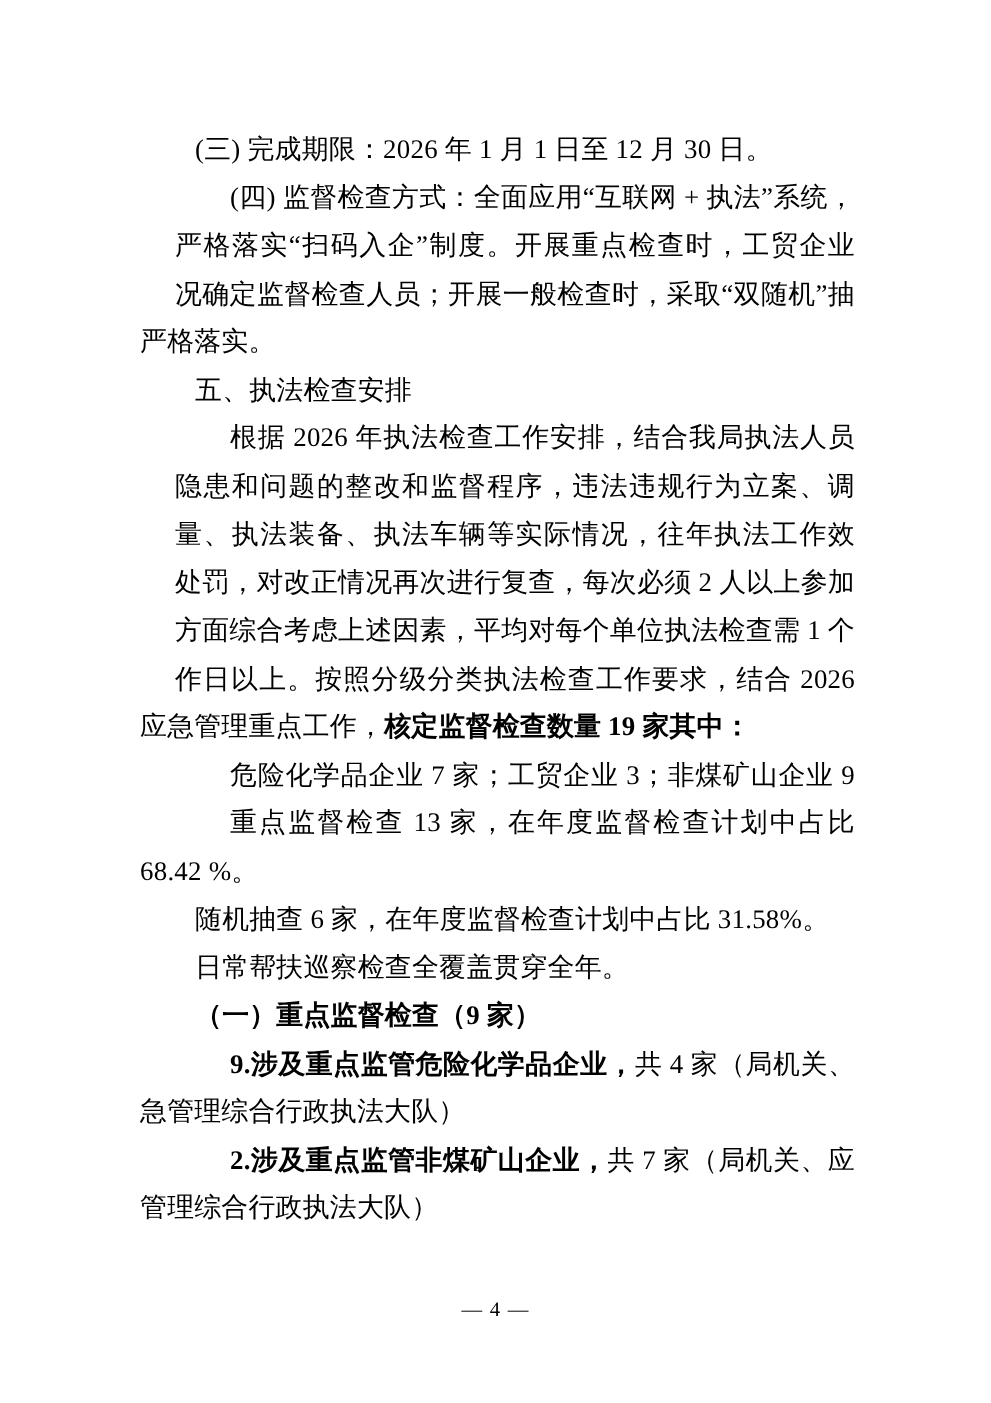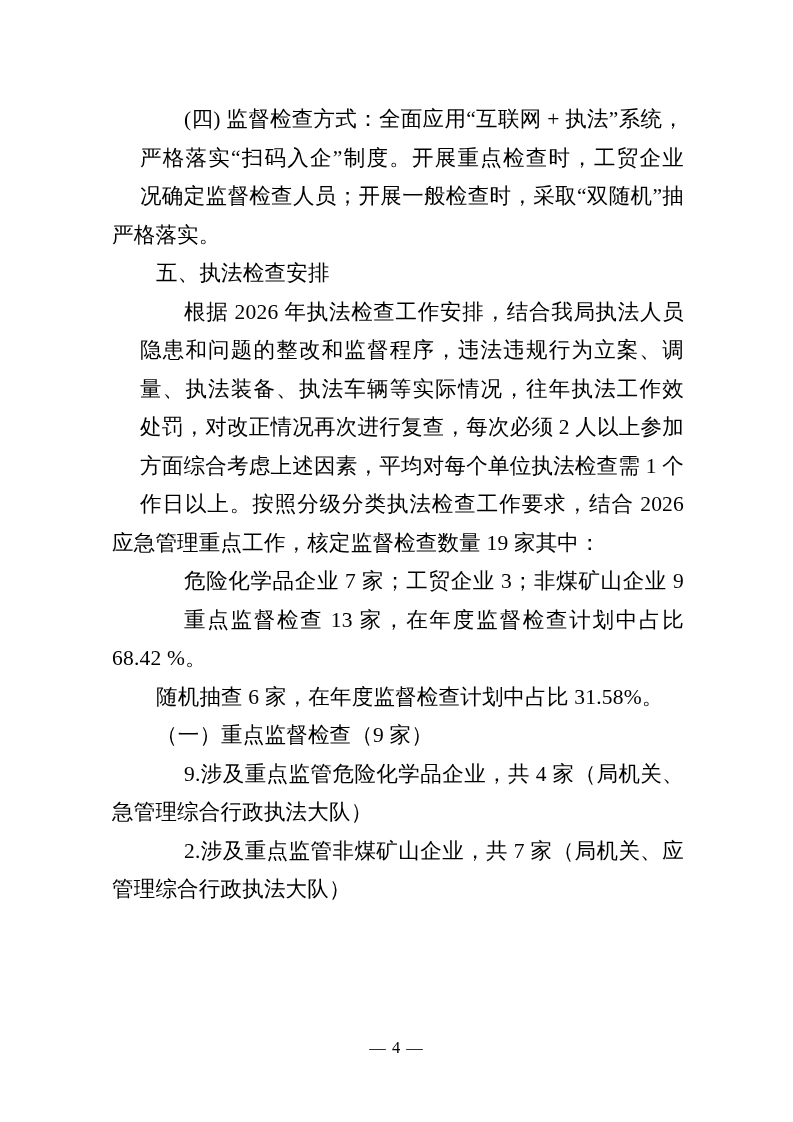--- a/index.html
+++ b/index.html
@@ -31,38 +31,39 @@
   
   .fill {
     white-space: normal;
     text-align: justify;
     text-align-last: justify;
     overflow: hidden;
     margin-left: 28px;
   }
   
   .ind { padding-left: 44px; }
-  .b { font-weight: normal; }
+  .b { font-weight: bold; }
   .footer {
     position: absolute;
     left: 0; top: 1036px;
     width: 793px;
     text-align: center;
     font-size: 16.5px;
     line-height: 24px;
     letter-spacing: 1px;
   }
 </style>
 </head>
 <body>
 
 <div class="page">
 
   <div class="doc">
 
+    <div class="ln ind"><span>(三) 完成期限：2026 年 1 月 1 日至 12 月 30 日。</span></div>
 
     <div class="ln ind fill"><span>(四) 监督检查方式：全面应用“互联网 + 执法”系统，</span></div>
 
     <div class="ln fill"><span>严格落实“扫码入企”制度。开展重点检查时，工贸企业</span></div>
 
     <div class="ln fill"><span>况确定监督检查人员；开展一般检查时，采取“双随机”抽</span></div>
 
     <div class="ln"><span>严格落实。</span></div>
 
     <div class="ln ind"><span>五、执法检查安排</span></div>
@@ -82,20 +83,21 @@
     <div class="ln"><span>应急管理重点工作，</span><span class="b">核定监督检查数量 19 家其中：</span></div>
 
     <div class="ln ind fill"><span>危险化学品企业 7 家；工贸企业 3；非煤矿山企业 9 家。</span></div>
 
     <div class="ln ind fill"><span>重点监督检查 13 家，在年度监督检查计划中占比</span></div>
 
     <div class="ln"><span>68.42 %。</span></div>
 
     <div class="ln ind"><span>随机抽查 6 家，在年度监督检查计划中占比 31.58%。</span></div>
 
+    <div class="ln ind"><span>日常帮扶巡察检查全覆盖贯穿全年。</span></div>
 
     <div class="ln ind"><span class="b">（一）重点监督检查（9 家）</span></div>
 
     <div class="ln ind fill"><span class="b">9.涉及重点监管危险化学品企业，</span><span>共 4 家（局机关、应</span></div>
 
     <div class="ln"><span>急管理综合行政执法大队）</span></div>
 
     <div class="ln ind fill"><span class="b">2.涉及重点监管非煤矿山企业，</span><span>共 7 家（局机关、应急</span></div>
 
     <div class="ln"><span>管理综合行政执法大队）</span></div>

